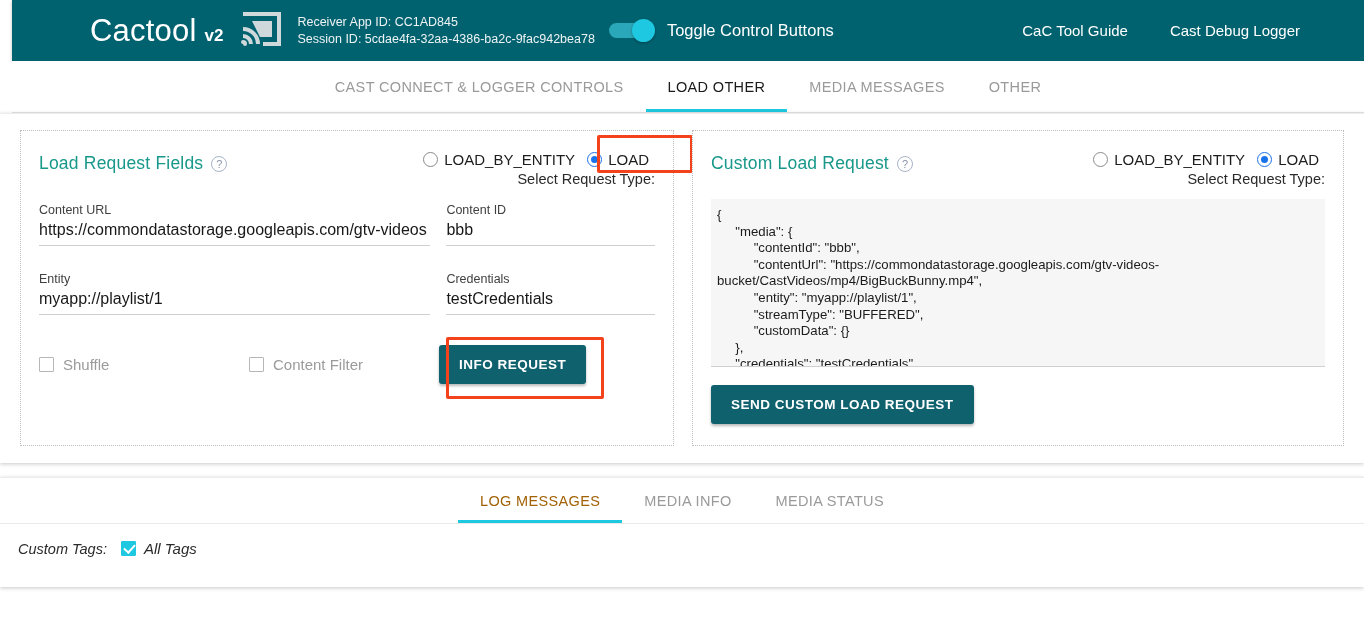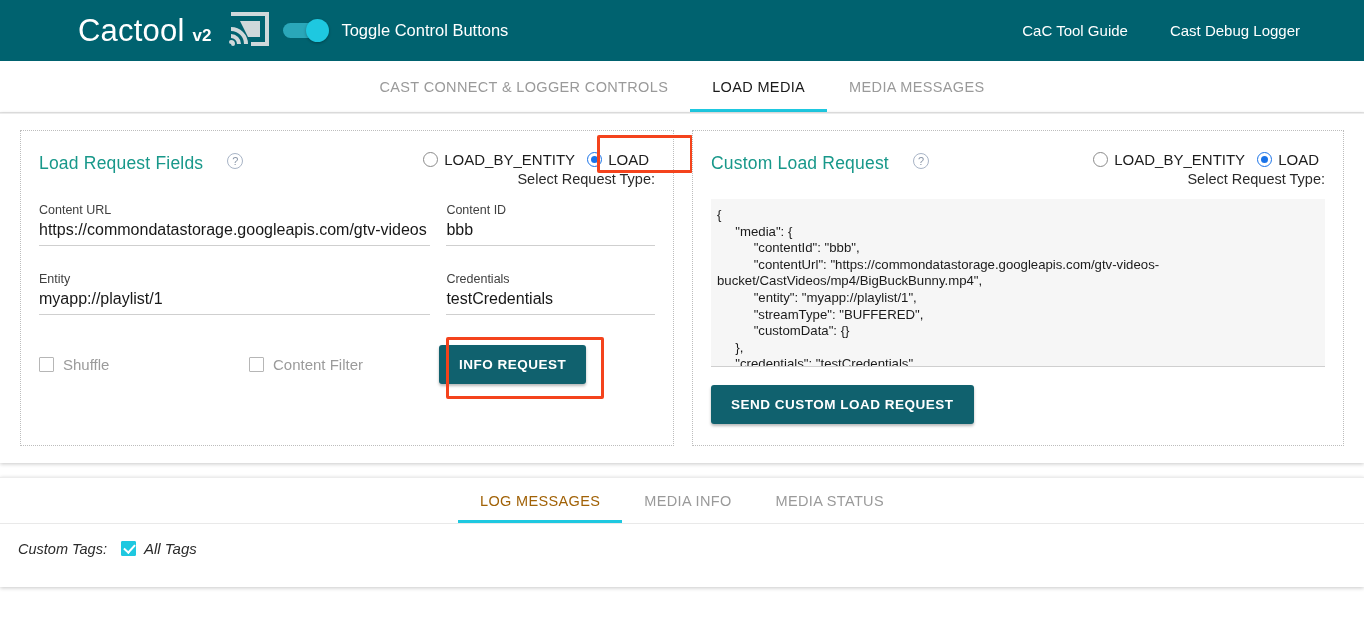--- a/index.html
+++ b/index.html
@@ -3,21 +3,21 @@
 <meta charset="utf-8">
 <style>
   * { box-sizing: border-box; }
   html, body {
     margin: 0; padding: 0;
     width: 1364px; height: 630px;
     background: #ffffff;
     font-family: "Liberation Sans", sans-serif;
     overflow: hidden;
   }
-  #root { position: relative; width: 1364px; height: 458px; background:#fff; }
+  #root { position: relative; width: 1364px; height: 458px; background:#fff;padding-left:12px; }
 
   
   .appbar {
     height: 61px; background: #00626f;
     display: flex; align-items: center;
     position: relative;
     box-shadow: 0 1px 3px rgba(0,0,0,.25);
   }
   .brand {
     display:flex; align-items:center; gap:10px;
@@ -85,21 +85,21 @@
   .panels { display:flex; gap:18px; padding: 16px 20px 0 20px; }
   .panel {
     border: 1px dotted #bdbdbd;
     padding: 12px 18px 16px 18px;
     position: relative;
     background:#fff;
   }
   #panel-load   { width: 654px; height: 316px; }
   #panel-custom { width: 654px; height: 316px; }
 
-  .panel-title-row { display:flex; align-items:flex-start; gap:24px; }
+  .panel-title-row { display:flex; align-items:center; gap:8px; }
   .panel-title {
     color:#18988a; font-size:17.5px; font-weight:500; letter-spacing:.2px;
   }
   .help-icon {
     width:16px; height:16px; border-radius:50%;
     border:1px solid #a8b4c6; color:#8b97a8;
     font-size:11px; line-height:14px; text-align:center;
     display:inline-block; cursor:pointer; user-select:none;
   }
 
@@ -216,38 +216,43 @@
           <path d="M2,2 H38 V32 H22" fill="none" stroke="#cfd8da" stroke-width="0"></path>
           <polygon points="11,9 31,9 31,25 19,25" fill="#cfd8da"></polygon>
           <path d="M2,30 a2,2 0 0 1 2,2" fill="none" stroke="#cfd8da" stroke-width="4" stroke-linecap="round"></path>
           <path d="M2,24 a8,8 0 0 1 8,8" fill="none" stroke="#cfd8da" stroke-width="4"></path>
           <path d="M2,17 a15,15 0 0 1 15,15" fill="none" stroke="#cfd8da" stroke-width="4"></path>
           <path d="M2,2 H38 V32 H24" fill="none" stroke="#cfd8da" stroke-width="4"></path>
         </svg>
       </span>
     </div>
 
+    <div class="idblock">
+      <div>Receiver App ID: CC1AD845</div>
+      <div>Session ID: 5cdae4fa-32aa-4386-ba2c-9fac942bea78</div>
+    </div>
 
     <div class="toggle-wrap">
       <span class="toggle">
         <span class="knob"></span>
       </span>
       <span class="toggle-label">Toggle Control Buttons</span>
     </div>
 
     <div class="appbar-links">
       <a class="appbar-link">CaC Tool Guide</a>
       <a class="appbar-link">Cast Debug Logger</a>
     </div>
   </div>
 
   <div class="tabbar">
     <div class="tab">CAST CONNECT &amp; LOGGER CONTROLS</div>
-    <div class="tab active">LOAD MEDIA</div>
+    <div class="tab active">LOAD OTHER</div>
     <div class="tab">MEDIA MESSAGES</div>
+    <div class="tab">OTHER</div>
   </div>
 
   <div class="card" id="card-main">
     <div class="panels">
 
       <div class="panel" id="panel-load">
 
         <div style="display:flex; align-items:flex-start; justify-content:space-between;">
           <div class="panel-title-row" style="padding-top:10px;">
             <span class="panel-title">Load Request Fields</span>

